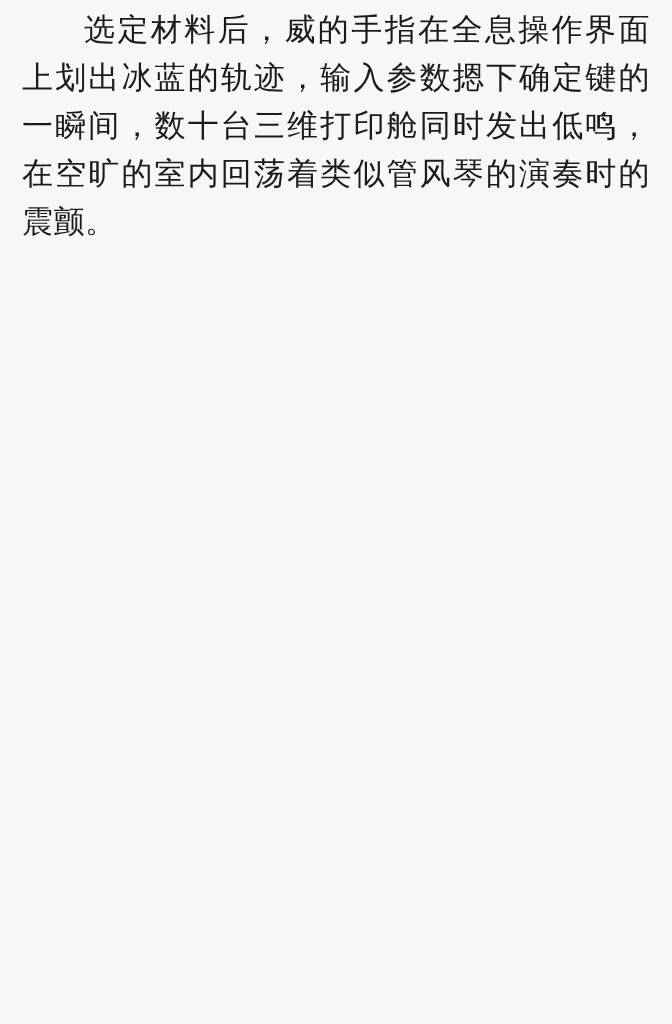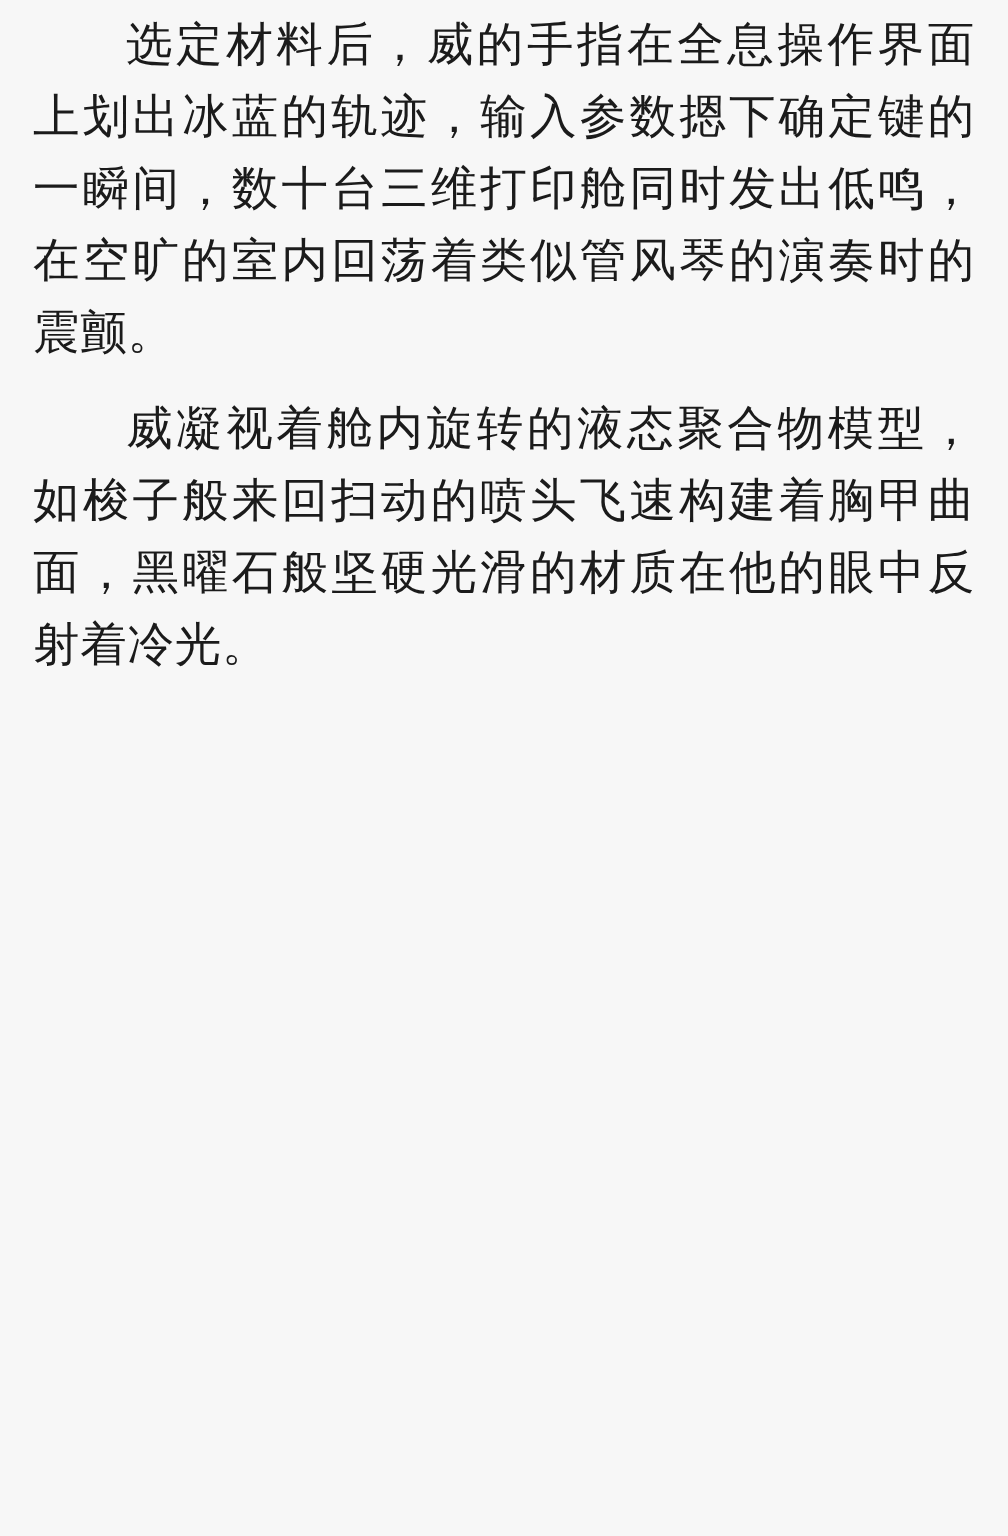--- a/index.html
+++ b/index.html
@@ -33,14 +33,13 @@
   }
   .para:last-child {
     margin-bottom: 0;
   }
 </style>
 </head>
 <body>
 
 <div id="reader">
   <p class="para">选定材料后，威的手指在全息操作界面上划出冰蓝的轨迹，输入参数摁下确定键的一瞬间，数十台三维打印舱同时发出低鸣，在空旷的室内回荡着类似管风琴的演奏时的震颤。</p>
-  <p class="para">威凝视着舱内旋转的液态聚合物模型，如梭子般来回扫动的喷头飞速构建着胸甲曲面，黑曜石般坚硬光滑的材质在他的眼中反射着冷光。</p>
 </div>
 
 </body></html>

